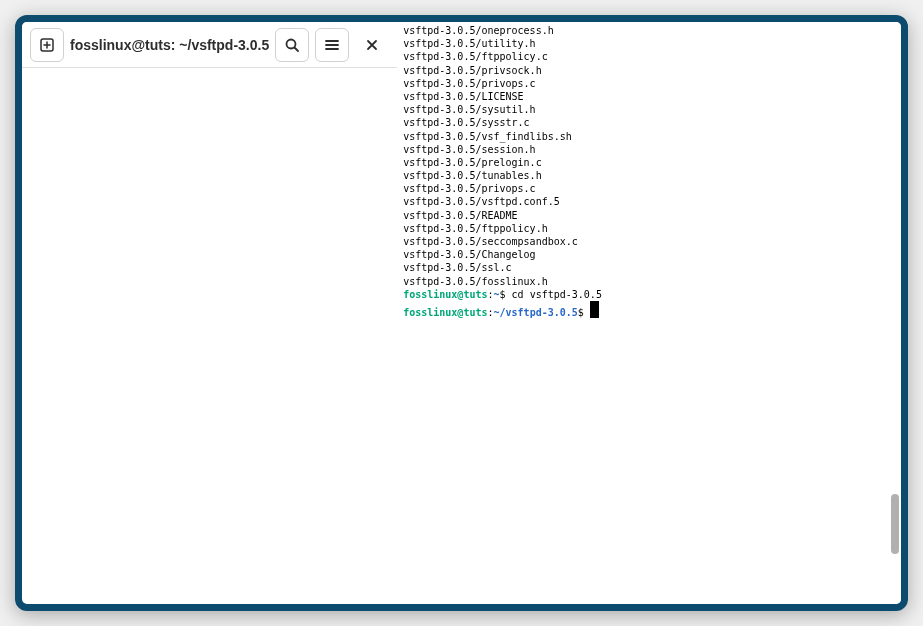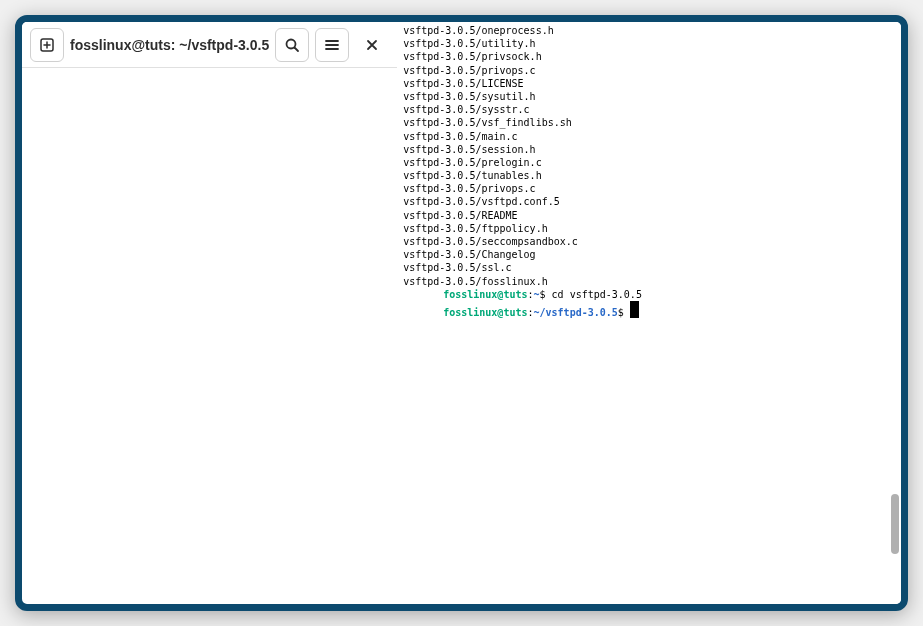--- a/index.html
+++ b/index.html
@@ -68,21 +68,20 @@
       overflow-y: auto;
       position: relative;
       color: #000000;
     }
     .terminal-line {
       white-space: pre;
     }
     .prompt-user {
       color: #00a878;
       font-weight: bold;
-      margin-left: 40px;
     }
     .prompt-path {
       color: #2868c7;
       font-weight: bold;
     }
     .cursor {
       display: inline-block;
       width: 9px;
       height: 17px;
       background: #000000;
@@ -130,27 +129,27 @@
           <path d="M3 3l8 8M11 3l-8 8" stroke="#2e2e2e" stroke-width="1.8" stroke-linecap="round"></path>
         </svg>
       </div>
     </div>
   </div>
 
   <div class="terminal">
     <div id="output-container">
         <div class="terminal-line">vsftpd-3.0.5/oneprocess.h</div>
         <div class="terminal-line">vsftpd-3.0.5/utility.h</div>
+        <div class="terminal-line">vsftpd-3.0.5/ftppolicy.c</div>
         <div class="terminal-line">vsftpd-3.0.5/privsock.h</div>
         <div class="terminal-line">vsftpd-3.0.5/privops.c</div>
         <div class="terminal-line">vsftpd-3.0.5/LICENSE</div>
         <div class="terminal-line">vsftpd-3.0.5/sysutil.h</div>
         <div class="terminal-line">vsftpd-3.0.5/sysstr.c</div>
         <div class="terminal-line">vsftpd-3.0.5/vsf_findlibs.sh</div>
-        <div class="terminal-line">vsftpd-3.0.5/main.c</div>
         <div class="terminal-line">vsftpd-3.0.5/session.h</div>
         <div class="terminal-line">vsftpd-3.0.5/prelogin.c</div>
         <div class="terminal-line">vsftpd-3.0.5/tunables.h</div>
         <div class="terminal-line">vsftpd-3.0.5/privops.c</div>
         <div class="terminal-line">vsftpd-3.0.5/vsftpd.conf.5</div>
         <div class="terminal-line">vsftpd-3.0.5/README</div>
         <div class="terminal-line">vsftpd-3.0.5/ftppolicy.h</div>
         <div class="terminal-line">vsftpd-3.0.5/seccompsandbox.c</div>
         <div class="terminal-line">vsftpd-3.0.5/Changelog</div>
         <div class="terminal-line">vsftpd-3.0.5/ssl.c</div>

